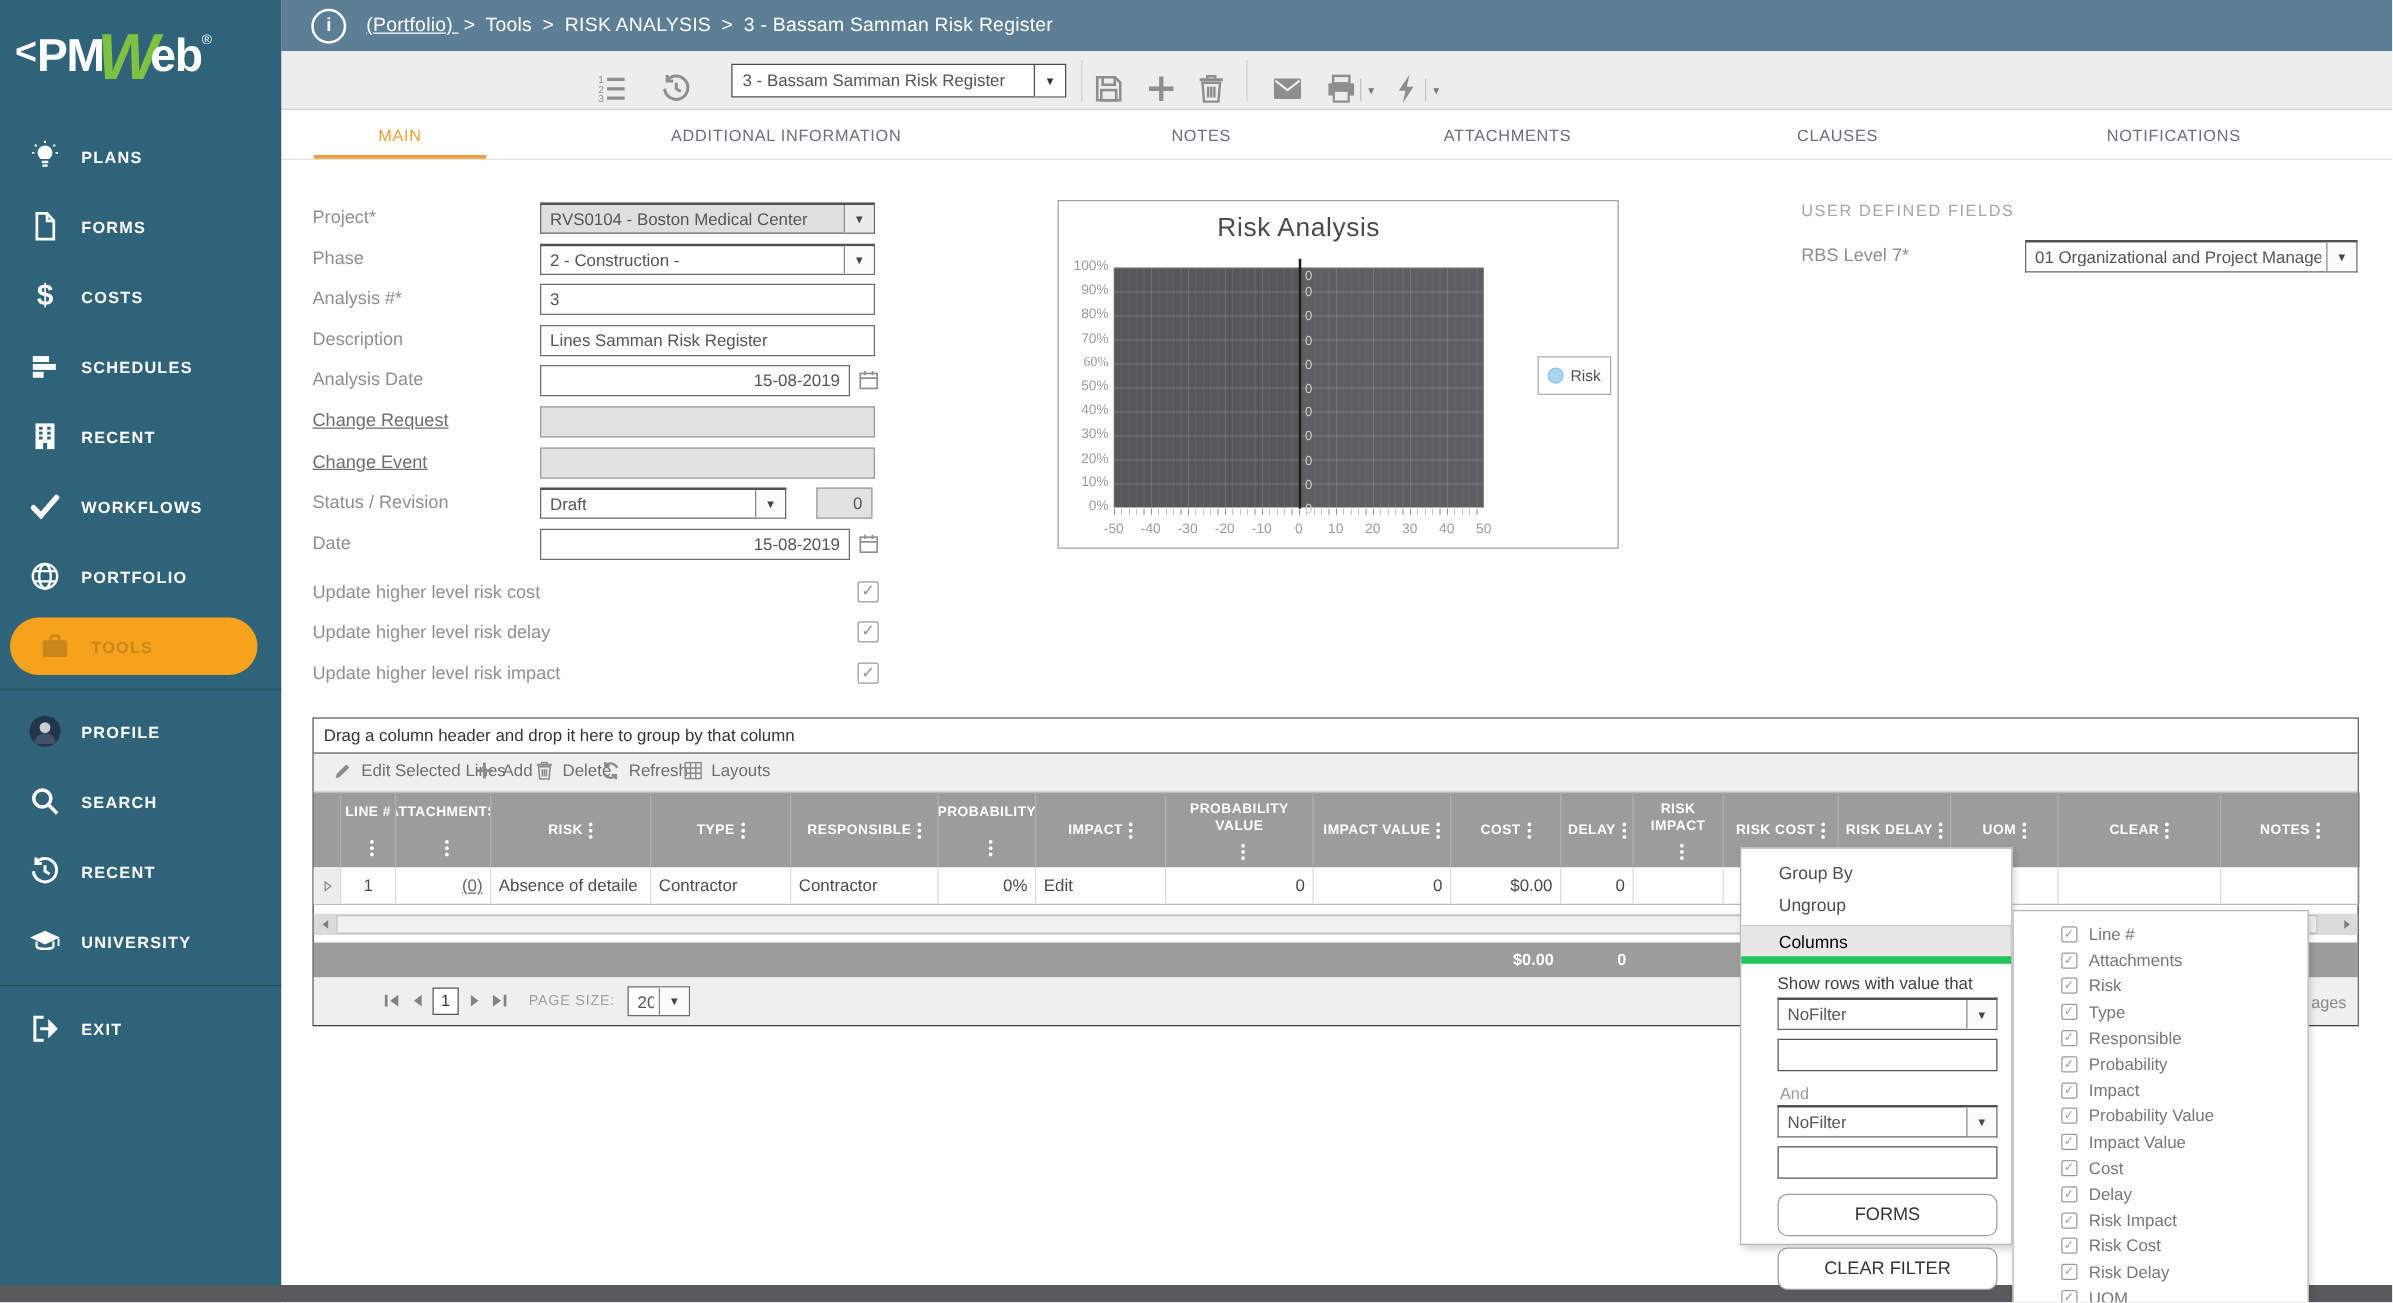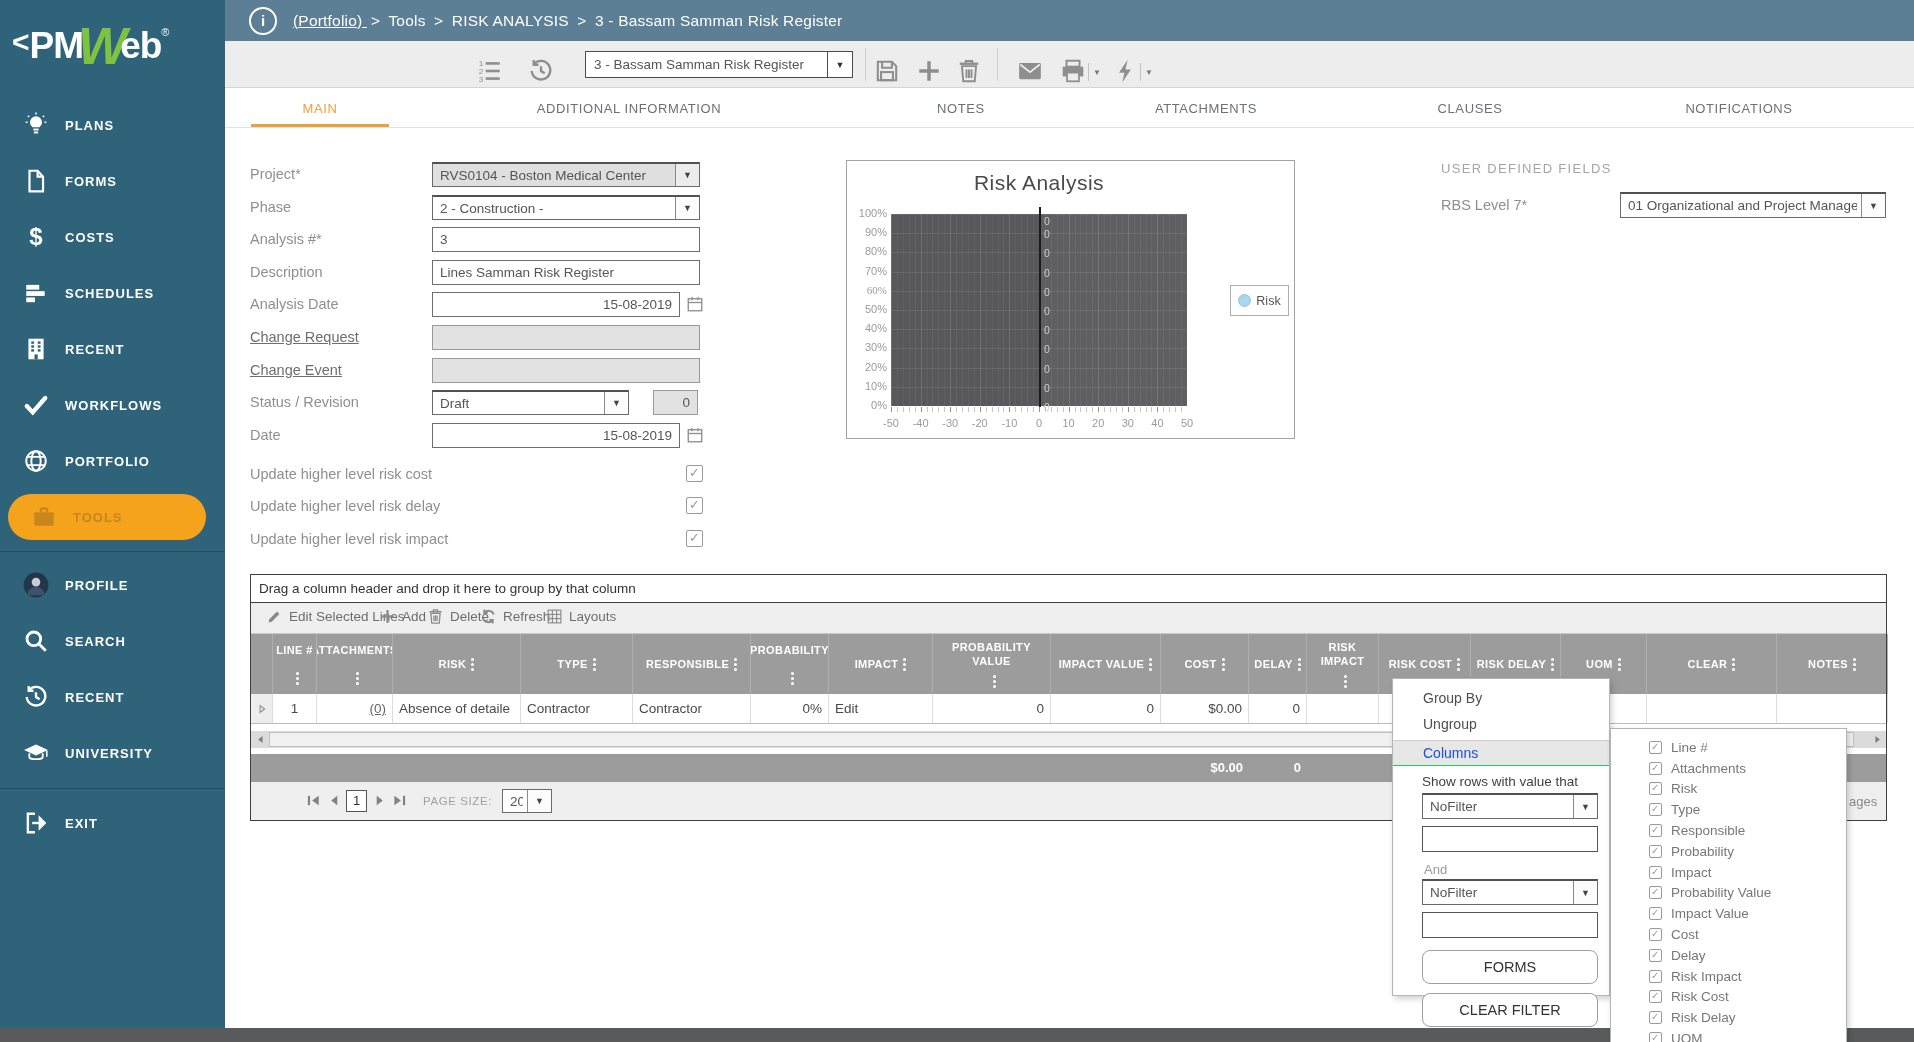--- a/index.html
+++ b/index.html
@@ -118,21 +118,21 @@
   .pbtn svg{width:15px;height:15px}
   #page-box{position:absolute;left:95px;top:8px;width:19px;height:20px;border:1px solid #555;background:#fff;
             text-align:center;line-height:20px;font-size:13px;color:#333;cursor:pointer}
   #psize-label{position:absolute;left:172px;top:13px;font-size:11.5px;letter-spacing:.6px;color:#A0A0A0}
   #psize-select{left:251px;top:7px;width:50px;height:24px;border-top:1px solid #6a6a6a}
   #pager-frag{position:absolute;left:1598px;top:12px;font-size:13px;color:#8a8a8a}
   
   #ctx{position:absolute;left:1392px;top:678px;width:218px;height:318px;background:#fff;border:1px solid #b5b5b5;
        box-shadow:2px 3px 6px rgba(0,0,0,.18);z-index:30;box-sizing:border-box}
   .ctx-item{height:26px;line-height:26px;padding-left:30px;font-size:14px;color:#4e4e4e;cursor:pointer}
-  #ctx-columns{height:24px;line-height:24px;margin-top:3px;background:#E7E7E7;border-top:1px solid #cdcdcd;border-bottom:1px solid #22c55e;color:#1d4ed8}
+  #ctx-columns{height:24px;line-height:24px;margin-top:3px;background:#E7E7E7;border-top:1px solid #cdcdcd;border-bottom:6px solid #22c55e;color:#000000}
   #ctx-filter-label{margin:8px 0 4px 29px;font-size:13.5px;color:#3f3f3f}
   .ctx-sel{position:relative;margin:2px 0 0 29px;width:176px;height:26px}
   .ctx-sel .select{position:relative;width:176px;height:26px;left:0;top:0}
   .ctx-inp{margin:7px 0 0 29px;width:176px;height:26px;border:1px solid #555;background:#fff;box-sizing:border-box;cursor:text}
   #ctx-and{margin:10px 0 2px 31px;font-size:13px;color:#9a9a9a}
   .ctx-btn{margin:12px 0 0 29px;width:176px;height:34px;border:1px solid #9f9f9f;border-radius:8px;background:#fff;
            text-align:center;line-height:32px;font-size:14.5px;color:#333;box-sizing:border-box;cursor:pointer}
   
   #colsmenu{position:absolute;left:1610px;top:728px;width:237px;height:320px;background:#fff;border:1px solid #b5b5b5;
             box-shadow:2px 3px 6px rgba(0,0,0,.18);z-index:31;box-sizing:border-box;padding-top:8px;overflow:hidden}

